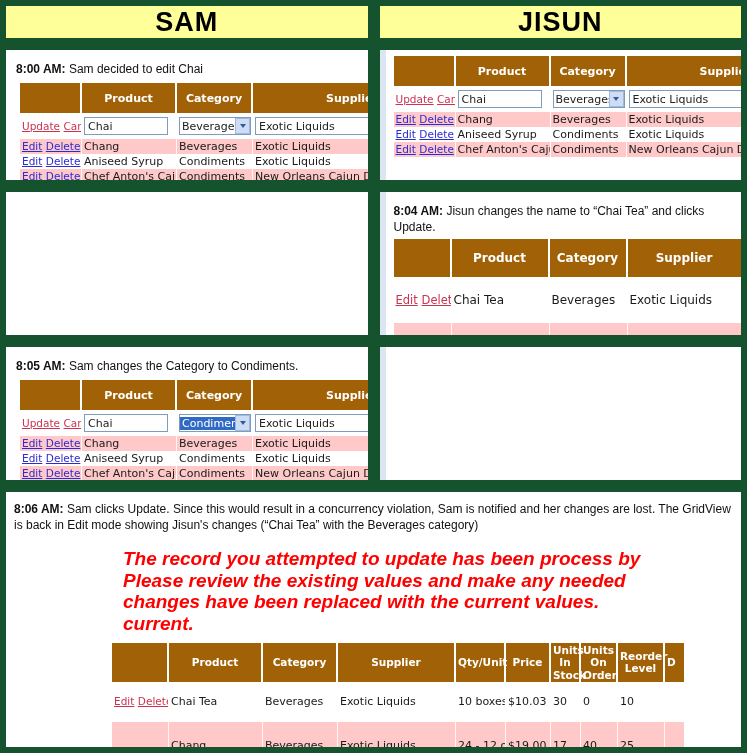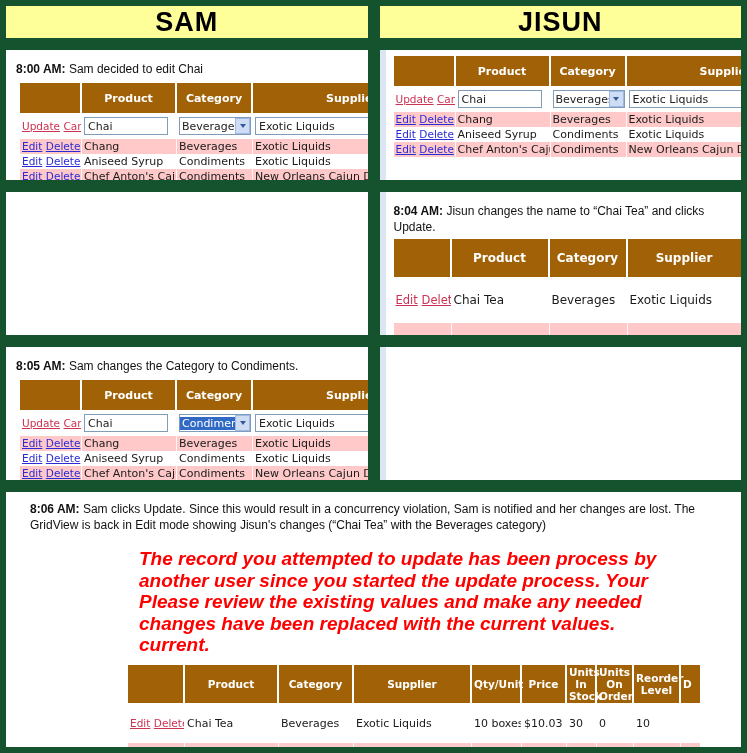--- a/index.html
+++ b/index.html
@@ -4,21 +4,21 @@
 <style>
   * { margin:0; padding:0; box-sizing:border-box; }
   body { background:#ffffff; font-family:"Liberation Sans", sans-serif; }
 
   .board{
     width:747px; height:753px; background:#ffffff;
     display:grid; grid-template-columns:1fr 1fr;
     grid-template-rows:44px 142px 155px 145px auto;
   }
   .cell{ border:6px solid #14532d; background:#fff; position:relative; overflow:hidden; }
-  .cell.final{ grid-column:1 / 3;padding-left:16px; }
+  .cell.final{ grid-column:1 / 3; }
   .edge-strip{ position:absolute; left:0; top:0; bottom:0; width:6px; background:#dce6f3; }
 
   .user-header{
     background:#ffff99; display:flex; align-items:center; justify-content:center;
     font-weight:bold; font-size:27px; color:#000; letter-spacing:1px;
   }
 
   .caption{ margin:11px 8px 4px 10px; font-size:12px; line-height:1.35; color:#111; }
   .caption b{ font-weight:bold; }
   .right .caption{ margin-left:14px; }
@@ -356,21 +356,20 @@
   </div>
 
   <div class="cell final">
     <div class="caption">
       <b>8:06 AM:</b>
       <span>Sam clicks Update. Since this would result in a concurrency violation, Sam is notified and her changes are lost. The GridView is back in Edit mode showing Jisun's changes (“Chai Tea” with the Beverages category)</span>
     </div>
 
     <div class="error-msg">
       <div>The record you attempted to update has been process by</div>
-      <div>another user since you started the update process. Your</div>
       <div>Please review the existing values and make any needed</div>
       <div>changes have been replaced with the current values.</div>
       <div>current.</div>
     </div>
 
     <div class="gvc-clip">
       <table class="gv gv-806">
         <colgroup>
           <col style="width:57px">
             <col style="width:94px">

